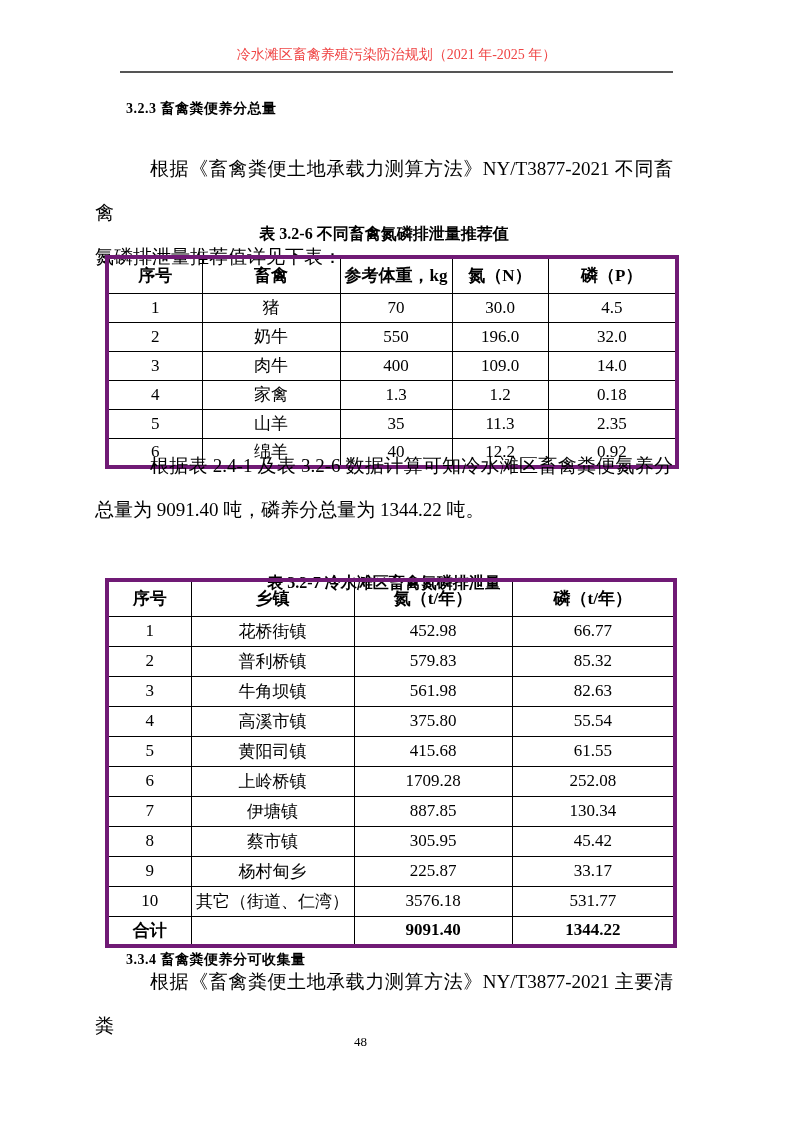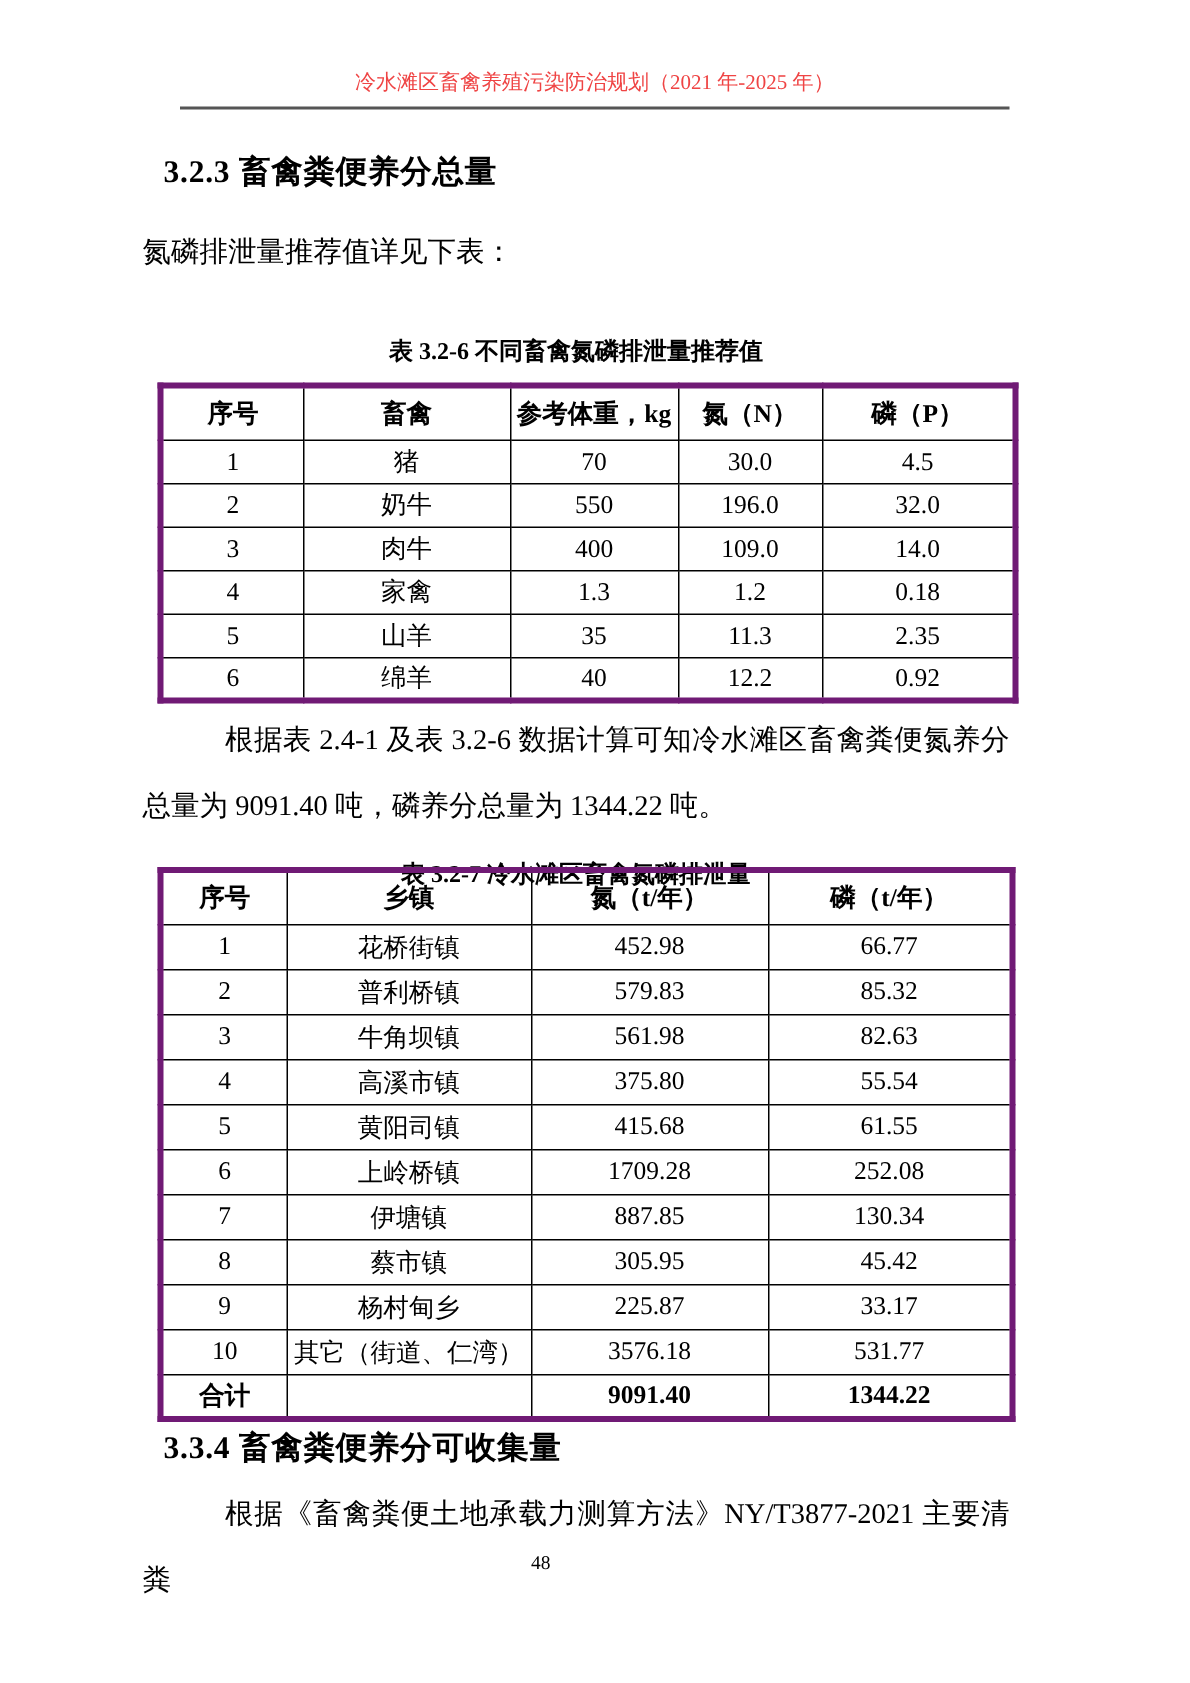--- a/index.html
+++ b/index.html
@@ -19,38 +19,38 @@
     font-size: 14px;
     color: #ef4444;
   }
   .header-rule {
     position: absolute;
     top: 71px; left: 120px; width: 553px; height: 2px;
     background: #555;
   }
   .section-heading {
     position: absolute;
-    left: 109px;
-    font-size: 21px;
+    left: 126px;
+    font-size: 14px;
     font-weight: bold;
     letter-spacing: 0.5px;
     white-space: nowrap;
   }
   #heading-1 { top: 100px; }
   #heading-2 { top: 951px; }
   .para {
     position: absolute;
     left: 95px;
     width: 578px;
     font-size: 19px;
     line-height: 44px;
   }
   #para-1 { top: 147px; }
-  #para-2 { top: 472px; }
-  #para-3 { top: 988px; }
+  #para-2 { top: 444px; }
+  #para-3 { top: 960px; }
   .para .line { display: block; }
   .para .line.indent { text-indent: 55px; }
   .para .line.fill { text-align: justify; text-align-last: justify; }
   .table-caption {
     position: absolute;
     left: 95px;
     width: 578px;
     text-align: center;
     font-size: 16px;
     font-weight: bold;
@@ -92,20 +92,21 @@
 <body>
 
 <div class="page">
 
   <div class="header-title">冷水滩区畜禽养殖污染防治规划（2021 年-2025 年）</div>
   <div class="header-rule"></div>
 
   <div class="section-heading" id="heading-1">3.2.3 畜禽粪便养分总量</div>
 
   <div class="para" id="para-1">
+    <span class="line indent fill">根据《畜禽粪便土地承载力测算方法》NY/T3877-2021 不同畜禽</span>
     <span class="line">氮磷排泄量推荐值详见下表：</span>
   </div>
 
   <div class="table-caption" id="caption-1">表 3.2-6 不同畜禽氮磷排泄量推荐值</div>
 
   <table id="table-1">
     <colgroup>
       <col style="width:95px">
         <col style="width:138px">
         <col style="width:112px">

